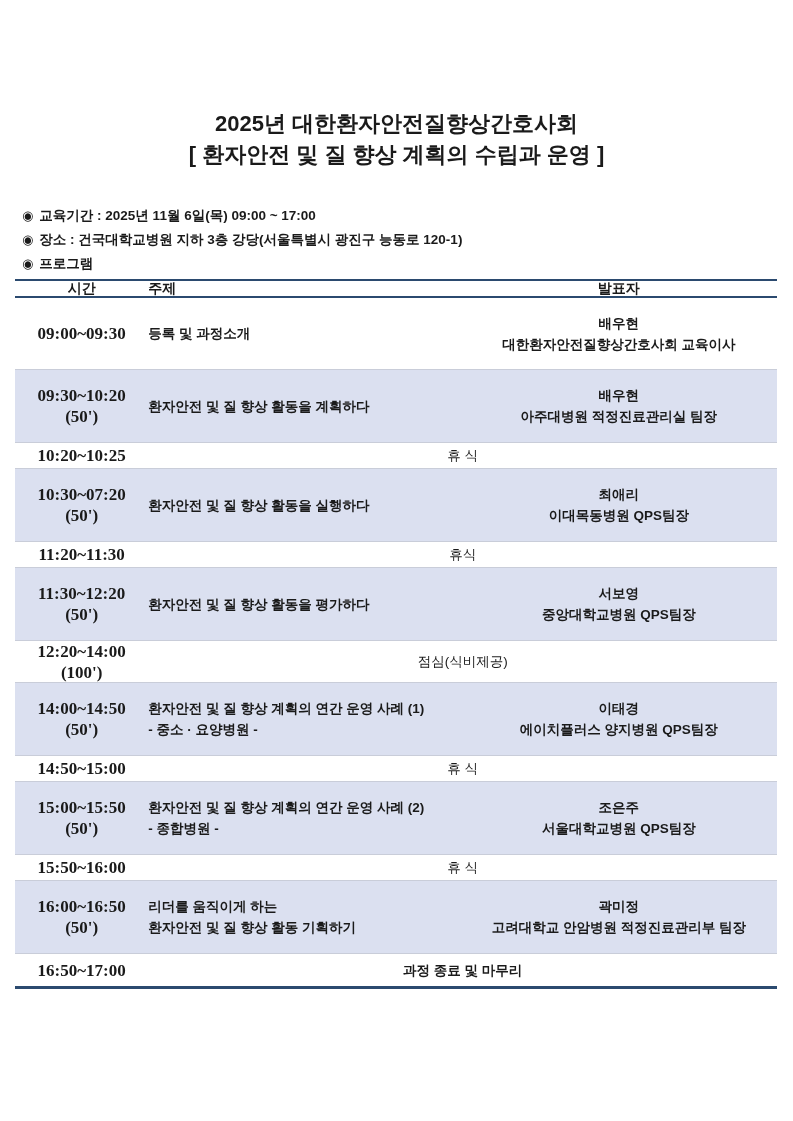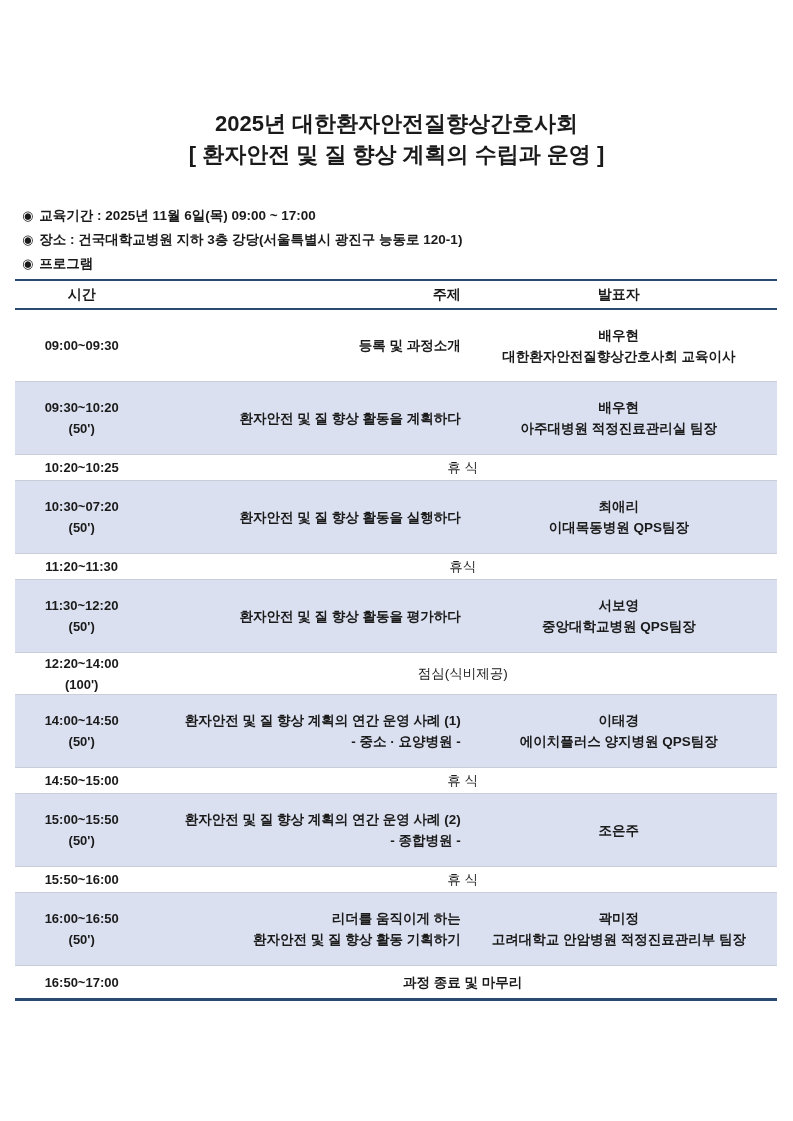--- a/index.html
+++ b/index.html
@@ -39,28 +39,28 @@
     font-size:13px;
   }
   .schedule{
     margin:3px 15px 0 15px;
     width:762px;
     border-top:2.5px solid var(--navy);
     border-bottom:3px solid var(--navy);
   }
   .thead{
     display:flex;
-    height:29px;
+    height:17px;
     align-items:center;
     border-bottom:2.5px solid var(--navy);
     font-weight:bold;
     font-size:14px;
   }
   .col-time{width:17.5%;text-align:center;}
-  .col-topic{width:41%;text-align:right;}
+  .col-topic{width:41%;text-align:left;}
   .col-presenter{width:41.5%;text-align:center;}
   .col-merged{width:82.5%;text-align:center;}
   .row{
     display:flex;
     align-items:center;
   }
   .row + .row{border-top:1px solid var(--rowline);}
   .row.highlight{background:var(--lavender);}
   .row-first{height:71px;}
   .row-session{height:73px;}
@@ -69,21 +69,21 @@
   .row-end{height:33px;}
   .cell{
     display:flex;
     flex-direction:column;
     justify-content:center;
     font-size:13.5px;
     font-weight:bold;
   }
   .cell .cell-line{line-height:21px;}
   .cell.regular{font-weight:normal;}
-  .time-cell{font-size:13px;}
+  .time-cell{font-size:17px;font-family:Liberation Serif, serif;}
 </style>
 </head>
 <body>
 
 <div class="doc-title">
   <div>2025년 대한환자안전질향상간호사회</div>
   <div>[ 환자안전 및 질 향상 계획의 수립과 운영 ]</div>
 </div>
 
 <div class="info-block">
@@ -210,20 +210,21 @@
         <div class="cell col-time time-cell">
           <div class="cell-line">15:00~15:50</div>
           <div class="cell-line">(50')</div>
         </div>
         <div class="cell col-topic">
           <div class="cell-line">환자안전 및 질 향상 계획의 연간 운영 사례 (2)</div>
           <div class="cell-line">- 종합병원 -</div>
         </div>
         <div class="cell col-presenter">
           <div class="cell-line">조은주</div>
+          <div class="cell-line">서울대학교병원 QPS팀장</div>
         </div>
       </div>
       <div class="row row-break">
         <div class="cell col-time time-cell">
           <div class="cell-line">15:50~16:00</div>
         </div>
         <div class="cell col-merged regular">
           <div class="cell-line">휴 식</div>
         </div>
       </div>

